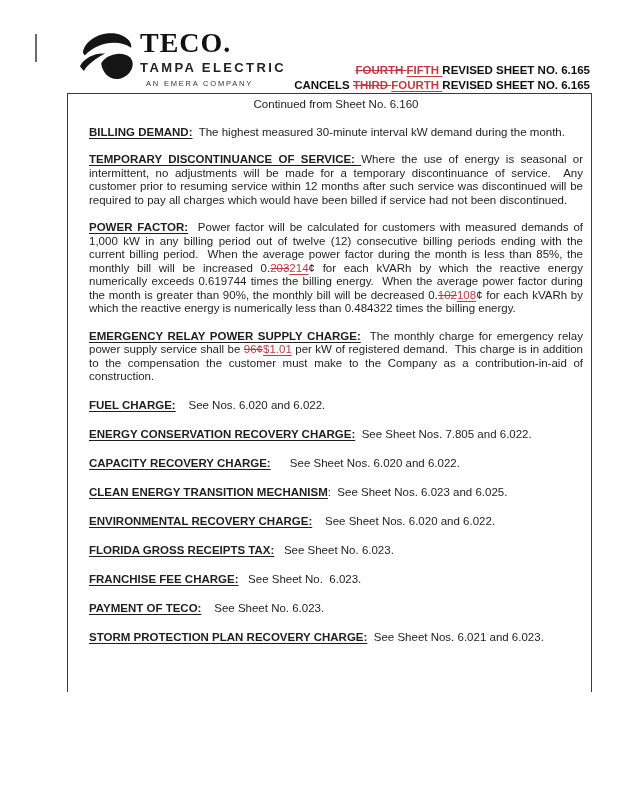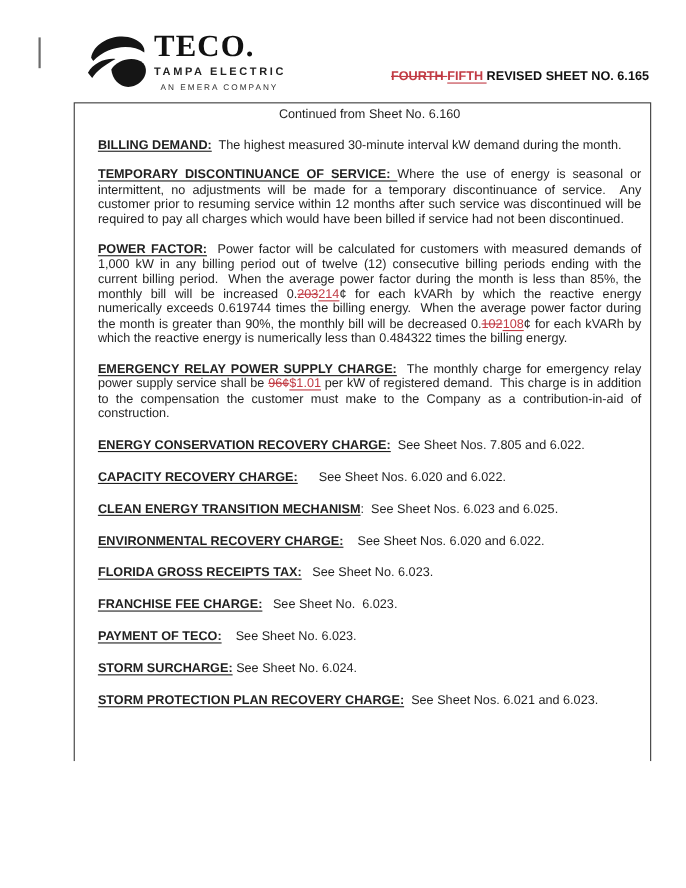--- a/index.html
+++ b/index.html
@@ -15,21 +15,21 @@
   .cb-bottom{left:35px;top:767px;height:19px;}
   
   .header{position:absolute;left:0;top:0;width:100%;height:93px;}
   .logo{position:absolute;left:78px;top:29px;display:flex;align-items:flex-start;}
   .logo-mark{width:58px;height:53px;display:block;}
   .logo-text{margin-left:4px;display:flex;flex-direction:column;}
   .logo-wordmark{
     font-family:"Liberation Serif","DejaVu Serif",serif;
     font-weight:bold;font-size:28px;line-height:28px;letter-spacing:1px;color:#111;
   }
-  .logo-tagline{font-size:10px;font-weight:bold;letter-spacing:2.4px;color:#222;margin-top:3px;}
+  .logo-tagline{font-size:13px;font-weight:bold;letter-spacing:2.4px;color:#222;margin-top:3px;}
   .logo-subtag{font-size:7.5px;font-weight:normal;letter-spacing:1.8px;color:#333;margin-top:4px;margin-left:6px;}
   .sheet-info{
     position:absolute;right:34px;top:31px;text-align:right;
     font-weight:bold;font-size:11.5px;line-height:14.5px;color:#111;margin-top:32px;
   }
   .rev-del{color:var(--red);text-decoration:line-through;}
   .rev-ins{color:var(--red);text-decoration:underline;text-underline-offset:2px;}
   
   .doc-box{
     position:absolute;left:67px;top:93px;width:525px;height:664px;
@@ -65,43 +65,44 @@
         <path fill="#151515" d="M24 35 C30 25 46 22 54 29 C60 36 55 48 43 51 C33 53 25 45 24 35 Z"></path>
       </svg>
       <div class="logo-text">
         <span class="logo-wordmark">TECO.</span>
         <span class="logo-tagline">TAMPA ELECTRIC</span>
         <span class="logo-subtag">AN EMERA COMPANY</span>
       </div>
     </div>
     <div class="sheet-info">
       <div><span class="rev-del pw">FOURTH </span><span class="rev-ins pw">FIFTH </span><span class="pw">REVISED SHEET NO. 6.165</span></div>
+      <div><span class="pw">CANCELS </span><span class="rev-del pw">THIRD </span><span class="rev-ins pw">FOURTH </span><span class="pw">REVISED SHEET NO. 6.165</span></div>
     </div>
   </div>
 
   <div class="doc-box">
     <p class="continued">Continued from Sheet No. 6.160</p>
 
     <p class="para"><span class="hd pw">BILLING DEMAND:</span><span class="pw">  The highest measured 30-minute interval kW demand during the month.</span></p>
 
 
     <p class="para"><span class="hd pw">TEMPORARY DISCONTINUANCE OF SERVICE: </span><span class="pw">Where the use of energy is seasonal or intermittent, no adjustments will be made for a temporary discontinuance of service.  Any customer prior to resuming service within 12 months after such service was discontinued will be required to pay all charges which would have been billed if service had not been discontinued.</span></p>
 
     <p class="para"><span class="hd pw">POWER FACTOR:</span><span class="pw">  Power factor will be calculated for customers with measured demands of 1,000 kW in any billing period out of twelve (12) consecutive billing periods ending with the current billing period.  When the average power factor during the month is less than 85%, the monthly bill will be increased 0.</span><span class="rev-del pw">203</span><span class="rev-ins pw">214</span><span class="pw">¢ for each kVARh by which the reactive energy numerically exceeds 0.619744 times the billing energy.  When the average power factor during the month is greater than 90%, the monthly bill will be decreased 0.</span><span class="rev-del pw">102</span><span class="rev-ins pw">108</span><span class="pw">¢ for each kVARh by which the reactive energy is numerically less than 0.484322 times the billing energy.</span></p>
 
     <p class="para"><span class="hd pw">EMERGENCY RELAY POWER SUPPLY CHARGE:</span><span class="pw">  The monthly charge for emergency relay power supply service shall be </span><span class="rev-del pw">96¢</span><span class="rev-ins pw">$1.01</span><span class="pw"> per kW of registered demand.  This charge is in addition to the compensation the customer must make to the Company as a contribution-in-aid of construction.</span></p>
 
+    <p class="ref"><span class="hd pw">FUEL CHARGE:</span><span class="pw">    See Nos. 6.020 and 6.022.</span></p>
     <p class="ref"><span class="hd pw">ENERGY CONSERVATION RECOVERY CHARGE:</span><span class="pw">  See Sheet Nos. 7.805 and 6.022.</span></p>
     <p class="ref"><span class="hd pw">CAPACITY RECOVERY CHARGE:</span><span class="pw">      See Sheet Nos. 6.020 and 6.022.</span></p>
     <p class="ref"><span class="hd pw">CLEAN ENERGY TRANSITION MECHANISM</span><span class="pw">:  See Sheet Nos. 6.023 and 6.025.</span></p>
     <p class="ref"><span class="hd pw">ENVIRONMENTAL RECOVERY CHARGE:</span><span class="pw">    See Sheet Nos. 6.020 and 6.022.</span></p>
     <p class="ref"><span class="hd pw">FLORIDA GROSS RECEIPTS TAX:</span><span class="pw">   See Sheet No. 6.023.</span></p>
     <p class="ref"><span class="hd pw">FRANCHISE FEE CHARGE:</span><span class="pw">   See Sheet No.  6.023.</span></p>
     <p class="ref"><span class="hd pw">PAYMENT OF TECO:</span><span class="pw">    See Sheet No. 6.023.</span></p>
-    <p class="ref"><span class="hd pw">STORM SURCHARGE:</span><span class="pw"> See Sheet No. 6.024.</span></p>
     <p class="ref"><span class="hd pw">STORM PROTECTION PLAN RECOVERY CHARGE:</span><span class="pw">  See Sheet Nos. 6.021 and 6.023.</span></p>
   </div>
 
   <div class="footer">
     <div class="issued"><span class="flabel pw">ISSUED BY</span><span class="pw">:  A. D. Collins, President</span></div>
     <div class="date-eff"><span class="flabel pw">DATE EFFECTIVE: </span><span class="fdel pw">March 1, 2025</span></div>
   </div>
 
 </div>
 

